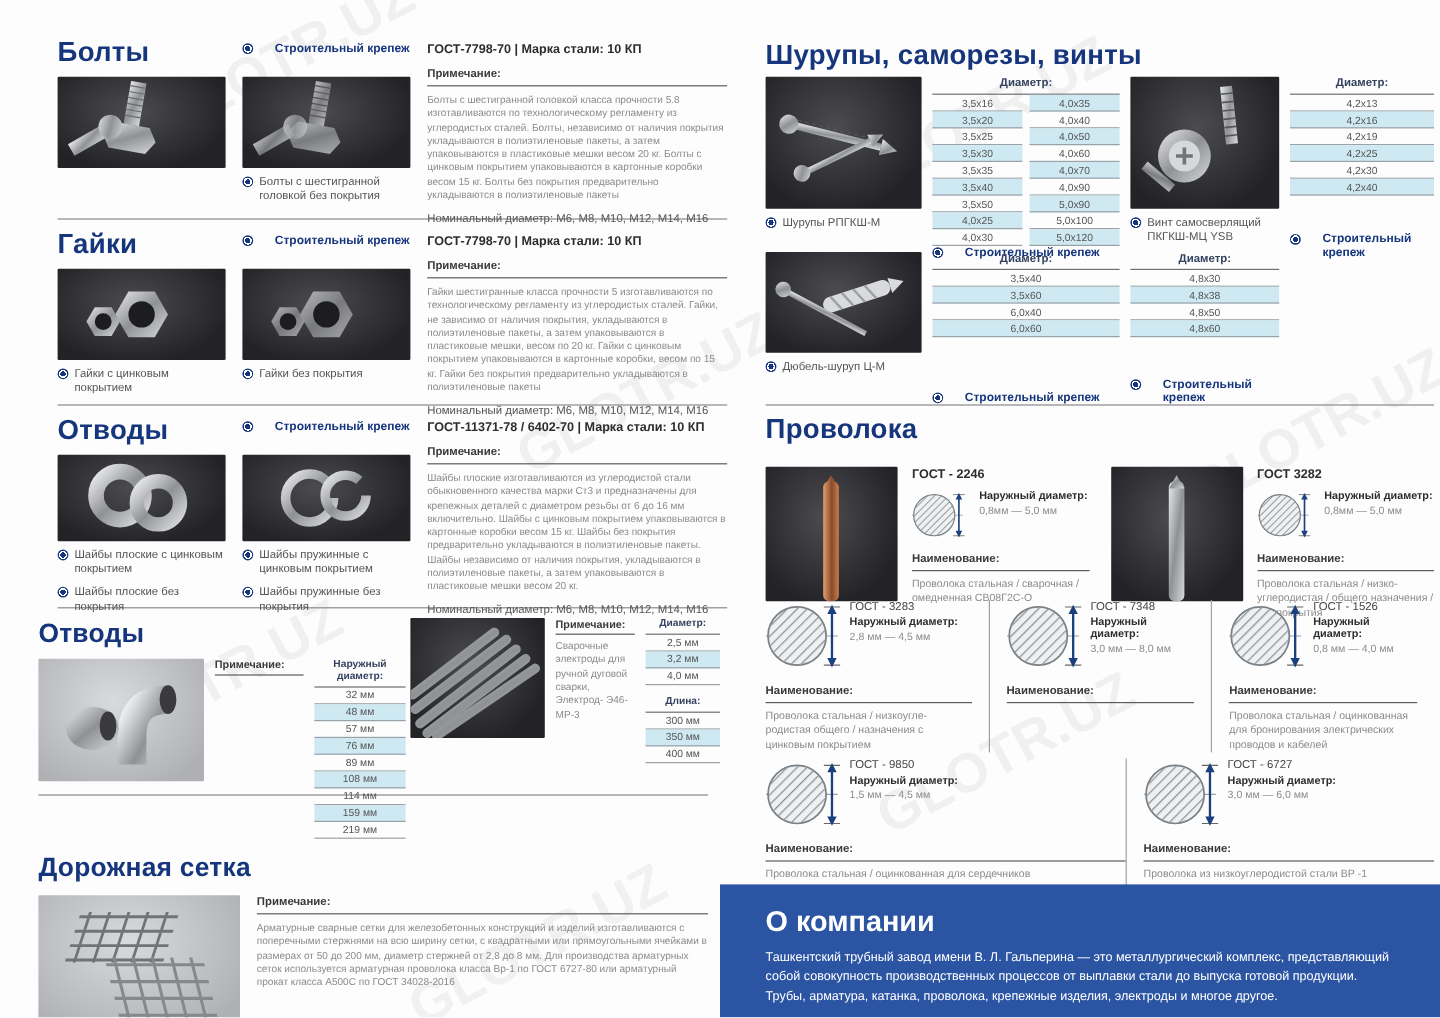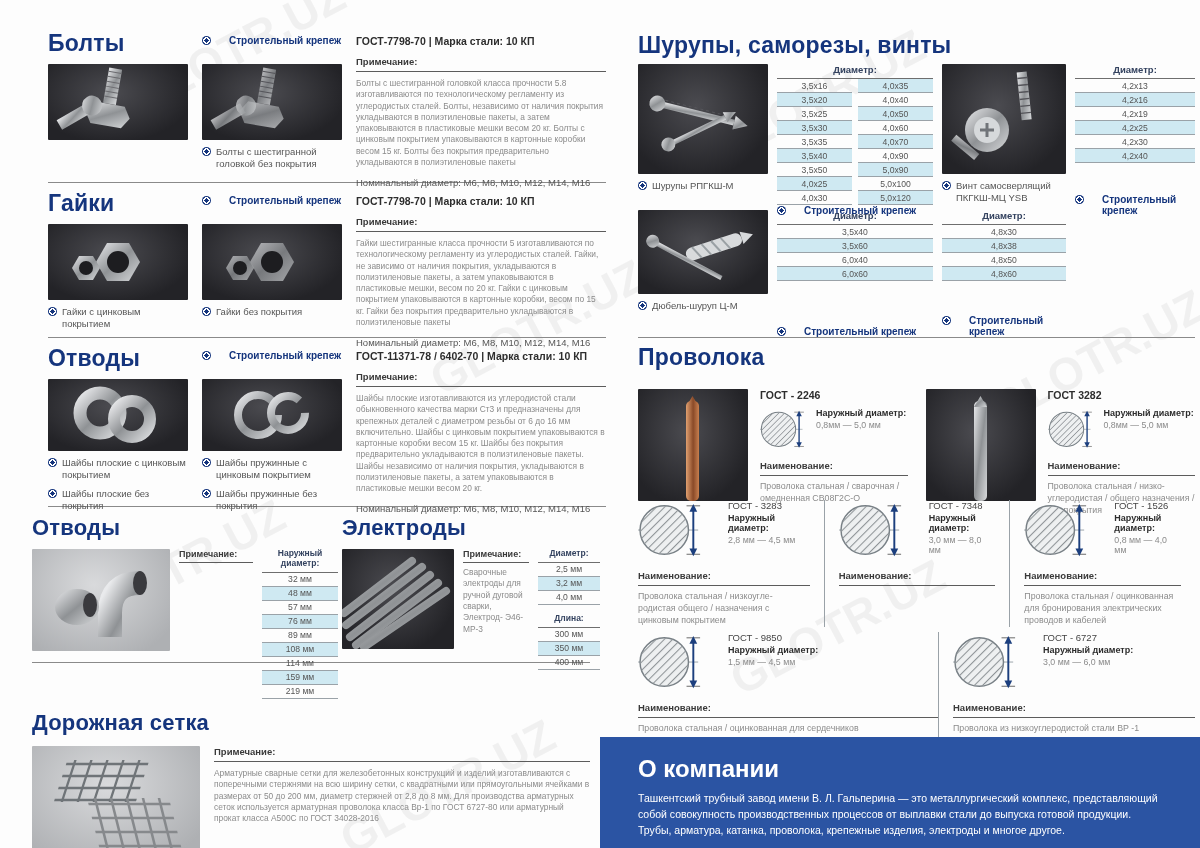--- a/index.html
+++ b/index.html
@@ -64,21 +64,21 @@
   .wdiam-row { display:flex; gap:8px; margin-top:7px; align-items:flex-start; }
   .wdlabel { font-weight:bold; font-size:9px; color:#2d2d2d; }
   .wdval { font-size:8.8px; color:#8b8b8b; margin-top:2px; }
   .wname-label { font-weight:bold; font-size:9.5px; color:#3a3a3a; border-bottom:1px solid #5c5c5c; padding-bottom:4px; margin:8px 0 5px; }
   .wname { font-size:8.8px; line-height:1.35; color:#8b8b8b; }
   .wire-grid3 { display:grid; grid-template-columns:1fr 1fr 1fr; }
   .wire-grid3 > .ccard:nth-child(2), .wire-grid3 > .ccard:nth-child(3) { border-left:1px solid #9aa2a8; padding-left:14px; }
   .wire-grid3 > .ccard { padding-right:14px; }
   .wire-grid2b { display:grid; grid-template-columns:300px 1fr; }
   .wire-grid2b > .ccard:nth-child(2) { border-left:1px solid #9aa2a8; padding-left:14px; }
-  .ccard-top { display:flex; gap:22px; }
+  .ccard-top { display:flex; gap:2px; }
   .wsvg { width:68px; height:62px; flex:0 0 68px; }
   .wsvg-sm { width:48px; height:44px; flex:0 0 48px; }
 
   
   .about { position:absolute; left:600px; top:737px; width:600px; height:111px; background:#2b54a3; color:#fff; padding:18px 38px 0 38px; }
   .about h2 { font-size:24px; font-weight:bold; margin-bottom:8px; }
   .about p { font-size:10.5px; line-height:1.5; max-width:545px; }
 </style>
 </head>
 <body>
@@ -293,21 +293,20 @@
           <div class="trow alt">76 мм</div>
           <div class="trow">89 мм</div>
           <div class="trow alt">108 мм</div>
           <div class="trow">114 мм</div>
           <div class="trow alt">159 мм</div>
           <div class="trow">219 мм</div>
         </div>
       </div>
     </section>
     <section>
-      <div class="h1 small" style="margin-bottom:8px">Электроды</div>
       <div class="flexrow">
         <div class="photo" style="flex:0 0 112px;height:100px">
           <svg viewBox="0 0 112 100">
               <g stroke="url(#mg)" stroke-width="8" stroke-linecap="round">
                 <line x1="8" y1="88" x2="88" y2="26"></line>
                 <line x1="14" y1="96" x2="96" y2="34"></line>
                 <line x1="4" y1="76" x2="80" y2="18"></line>
                 <line x1="22" y1="98" x2="104" y2="42"></line>
                 <line x1="2" y1="64" x2="70" y2="12"></line>
               </g>

